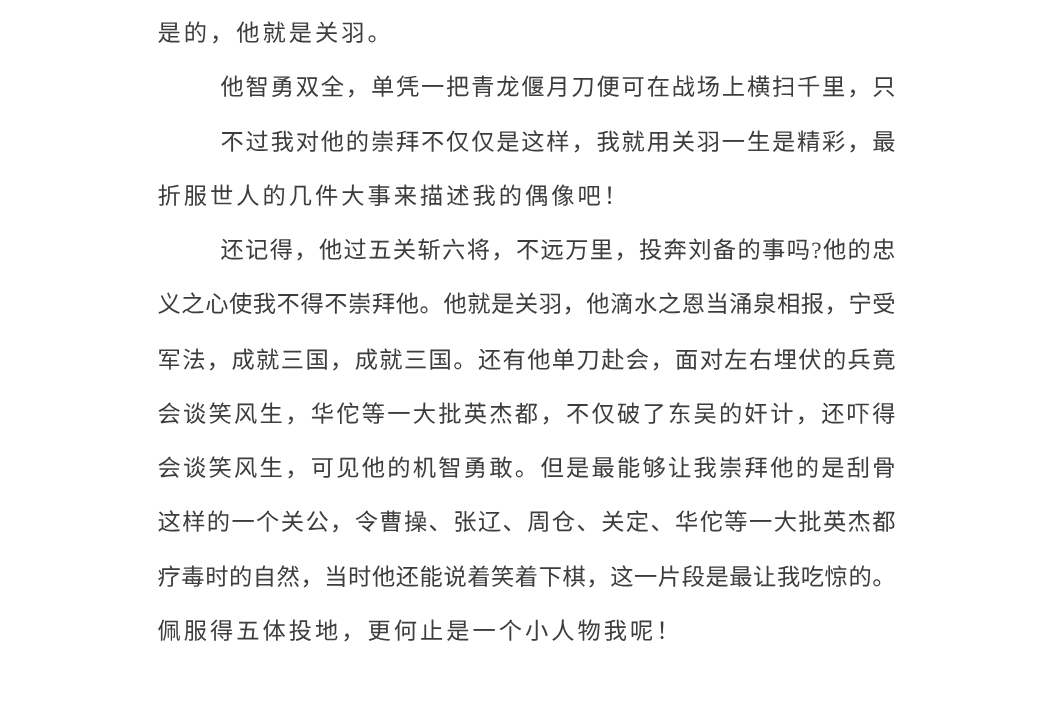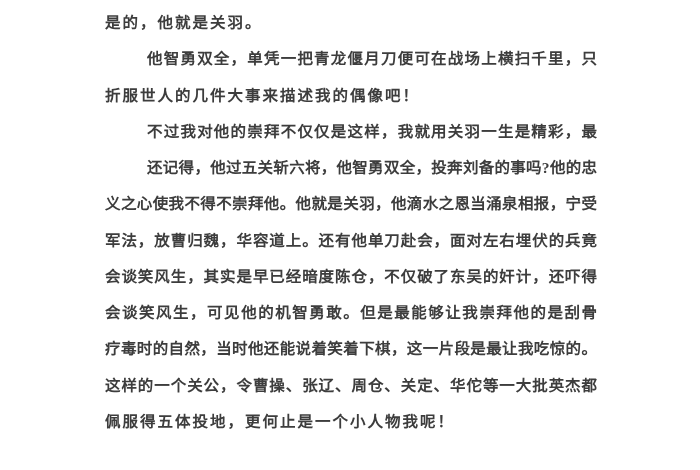--- a/index.html
+++ b/index.html
@@ -23,44 +23,43 @@
   .line {
     font-family: "Liberation Serif", "DejaVu Serif", serif;
     font-size: 15.5px;
     color: #3d3d3d;
     height: 36.25px;
     line-height: 36.25px;
     white-space: nowrap;
     overflow: hidden;
     text-align: justify;
     text-align-last: justify;
-    font-weight: bold;
     -moz-text-align-last: justify;
   }
   .line.indent {
     padding-left: 42px;
   }
   .line.para-end {
     text-align: left;
     text-align-last: left;
     -moz-text-align-last: left;
     letter-spacing: 2px;
   }
 </style>
 </head>
 <body>
 
 <div class="page">
   <div class="textblock">
     <div class="line para-end">是的，他就是关羽。</div>
     <div class="line indent">他智勇双全，单凭一把青龙偃月刀便可在战场上横扫千里，只</div>
+    <div class="line indent">不过我对他的崇拜不仅仅是这样，我就用关羽一生是精彩，最</div>
     <div class="line para-end">折服世人的几件大事来描述我的偶像吧！</div>
-    <div class="line indent">不过我对他的崇拜不仅仅是这样，我就用关羽一生是精彩，最</div>
-    <div class="line indent">还记得，他过五关斩六将，他智勇双全，投奔刘备的事吗?他的忠</div>
+    <div class="line indent">还记得，他过五关斩六将，不远万里，投奔刘备的事吗?他的忠</div>
     <div class="line">义之心使我不得不崇拜他。他就是关羽，他滴水之恩当涌泉相报，宁受</div>
-    <div class="line">军法，放曹归魏，华容道上。还有他单刀赴会，面对左右埋伏的兵竟</div>
-    <div class="line">会谈笑风生，其实是早已经暗度陈仓，不仅破了东吴的奸计，还吓得</div>
+    <div class="line">军法，成就三国，成就三国。还有他单刀赴会，面对左右埋伏的兵竟</div>
+    <div class="line">会谈笑风生，华佗等一大批英杰都，不仅破了东吴的奸计，还吓得</div>
     <div class="line">会谈笑风生，可见他的机智勇敢。但是最能够让我崇拜他的是刮骨</div>
+    <div class="line">这样的一个关公，令曹操、张辽、周仓、关定、华佗等一大批英杰都</div>
     <div class="line">疗毒时的自然，当时他还能说着笑着下棋，这一片段是最让我吃惊的。</div>
-    <div class="line">这样的一个关公，令曹操、张辽、周仓、关定、华佗等一大批英杰都</div>
     <div class="line para-end">佩服得五体投地，更何止是一个小人物我呢！</div>
   </div>
 </div>
 
 </body></html>

